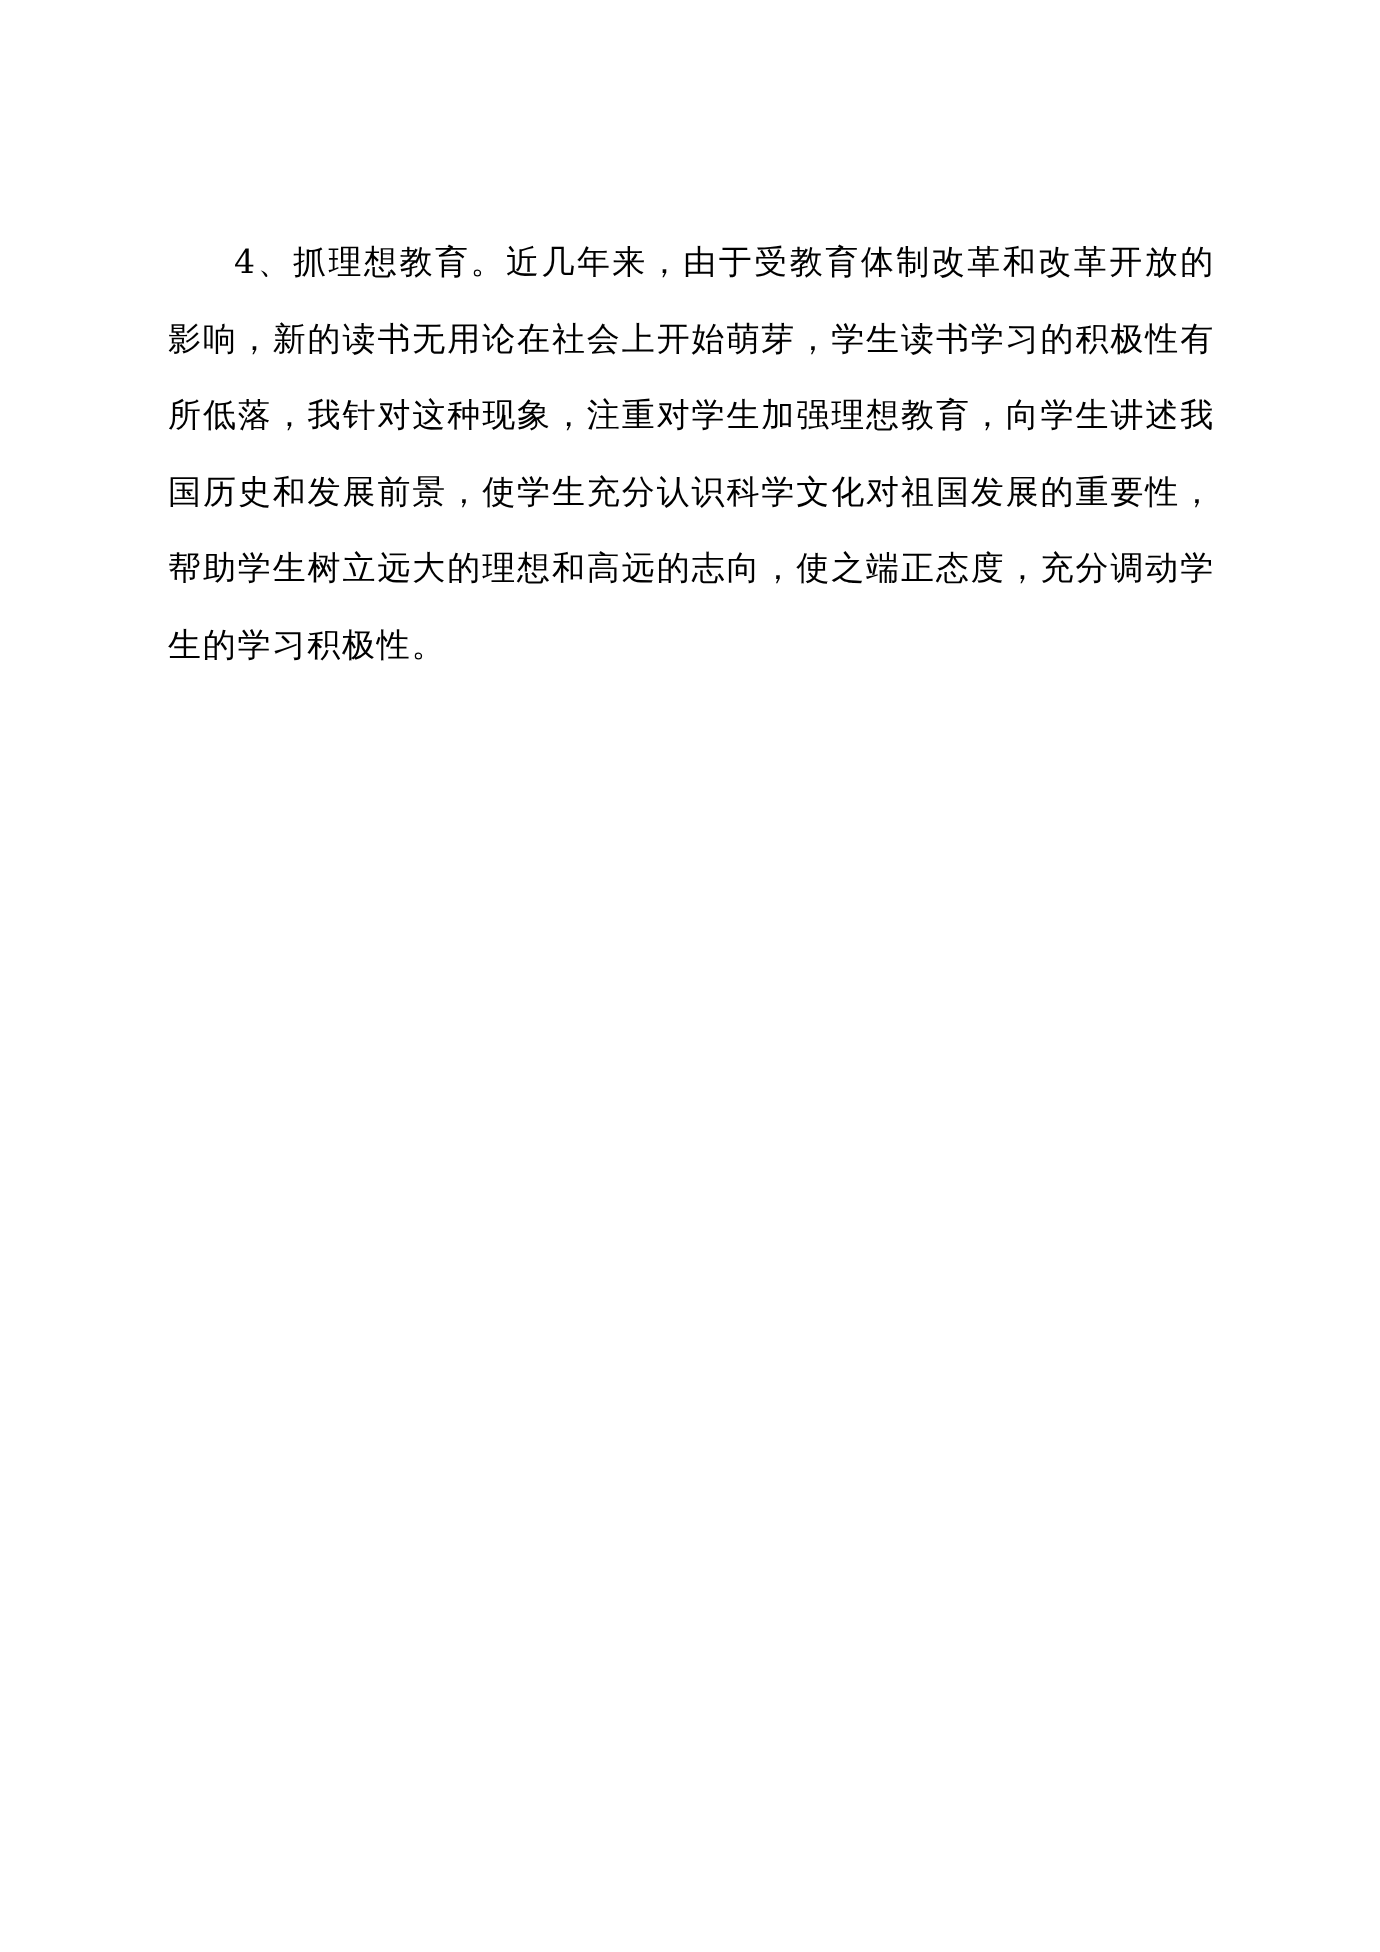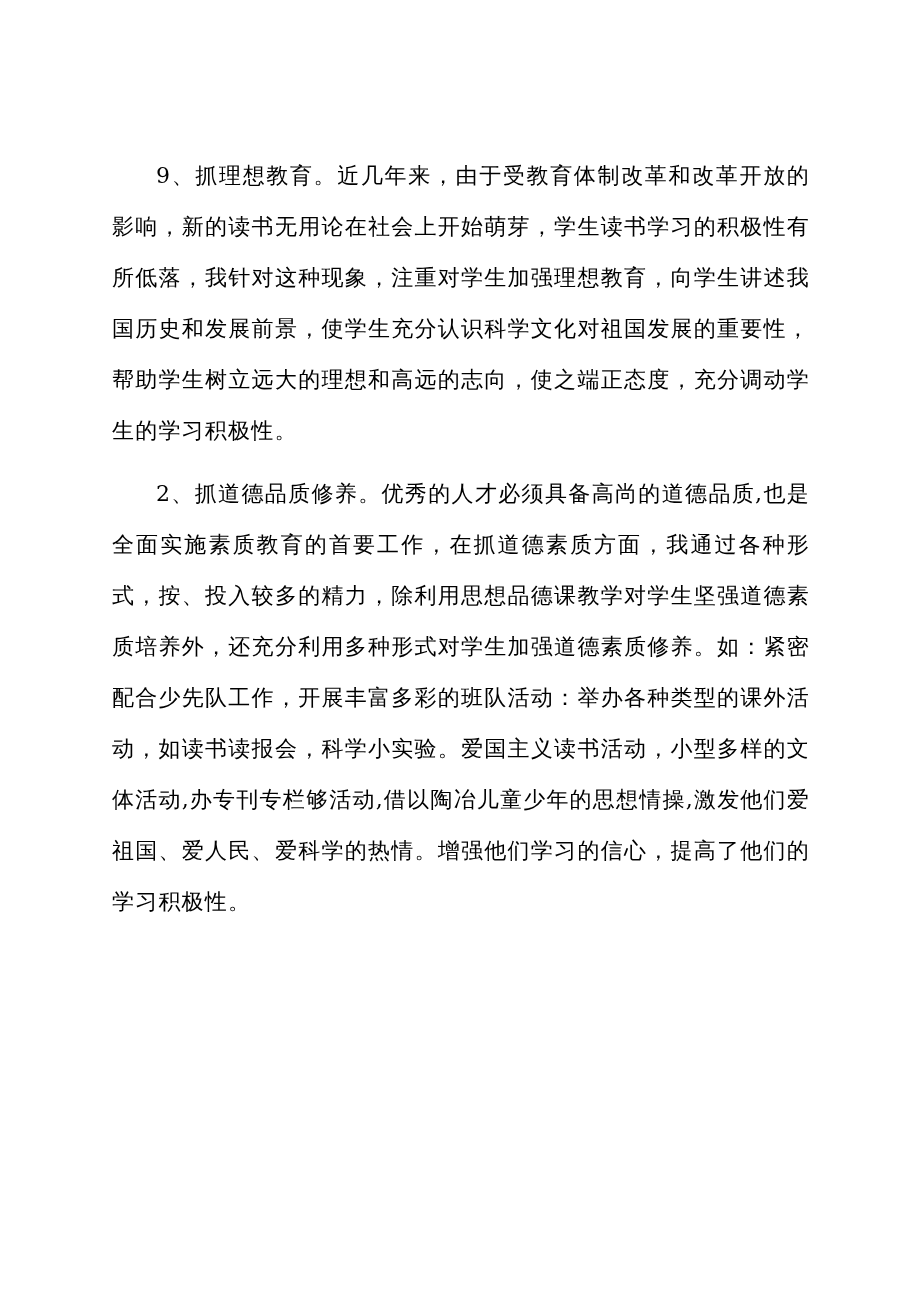--- a/index.html
+++ b/index.html
@@ -28,15 +28,14 @@
     color: #000000;
   }
   .para:last-child {
     margin-bottom: 0;
   }
 </style>
 </head>
 <body>
 
 <div class="page">
-  <p class="para">9、抓理想教育。近几年来，由于受教育体制改革和改革开放的影响，新的读书无用论在社会上开始萌芽，学生读书学习的积极性有所低落，我针对这种现象，注重对学生加强理想教育，向学生讲述我国历史和发展前景，使学生充分认识科学文化对祖国发展的重要性，帮助学生树立远大的理想和高远的志向，使之端正态度，充分调动学生的学习积极性。</p>
-  <p class="para">2、抓道德品质修养。优秀的人才必须具备高尚的道德品质,也是全面实施素质教育的首要工作，在抓道德素质方面，我通过各种形式，按、投入较多的精力，除利用思想品德课教学对学生坚强道德素质培养外，还充分利用多种形式对学生加强道德素质修养。如：紧密配合少先队工作，开展丰富多彩的班队活动：举办各种类型的课外活动，如读书读报会，科学小实验。爱国主义读书活动，小型多样的文体活动,办专刊专栏够活动,借以陶冶儿童少年的思想情操,激发他们爱祖国、爱人民、爱科学的热情。增强他们学习的信心，提高了他们的学习积极性。</p>
+  <p class="para">4、抓理想教育。近几年来，由于受教育体制改革和改革开放的影响，新的读书无用论在社会上开始萌芽，学生读书学习的积极性有所低落，我针对这种现象，注重对学生加强理想教育，向学生讲述我国历史和发展前景，使学生充分认识科学文化对祖国发展的重要性，帮助学生树立远大的理想和高远的志向，使之端正态度，充分调动学生的学习积极性。</p>
 </div>
 
 </body></html>

